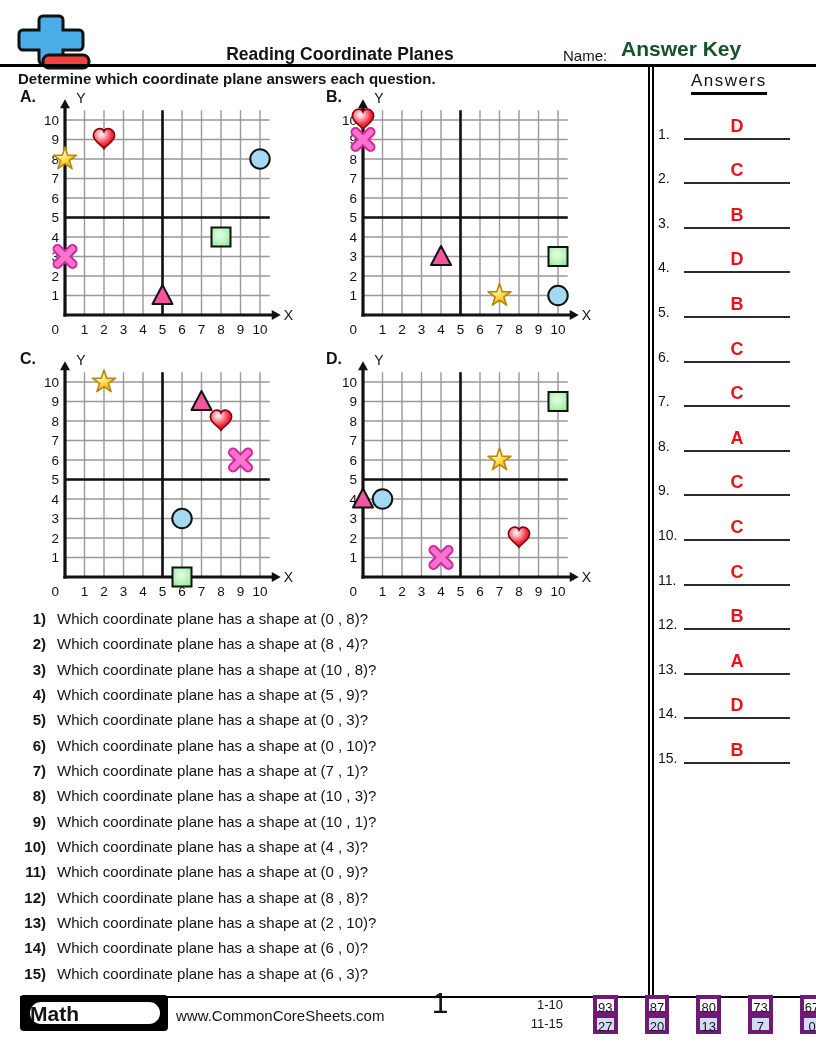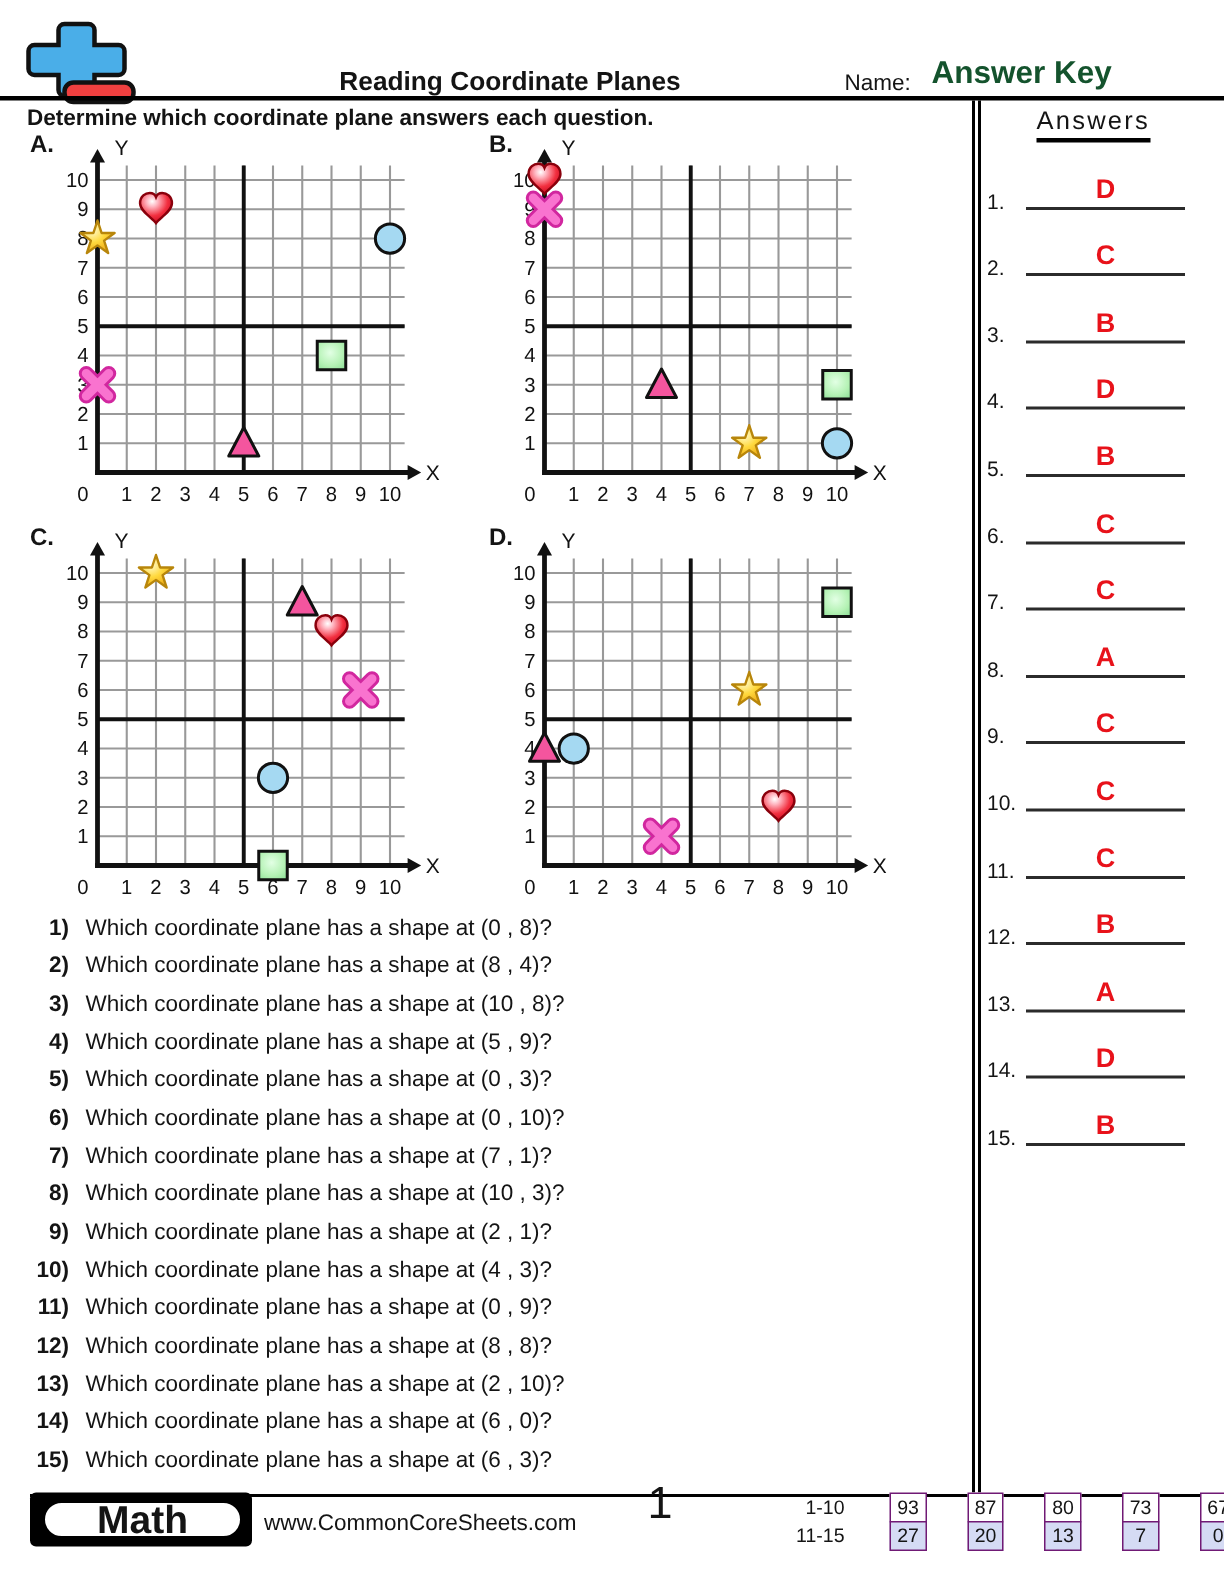--- a/index.html
+++ b/index.html
@@ -34,31 +34,31 @@
   .a-num{position:absolute;left:6px;bottom:1px;font-size:14px;}
   .a-line{position:absolute;left:32px;right:22px;bottom:3px;border-bottom:2px solid #2b2b2b;
           text-align:center;}
   .a-letter{display:inline-block;font-size:18px;font-weight:bold;padding-bottom:1px;}
 
   
   .footer-line{position:absolute;left:20px;right:0;top:996px;height:2px;background:#000;}
   .math-badge{position:absolute;left:20px;top:995px;width:148px;height:36px;background:#000;
               border-radius:4px;}
   .math-pill{position:absolute;left:7px;top:4px;width:130px;height:22px;background:#fff;
-             border:3px solid #000;border-radius:15px;text-align:center;
-             font-size:26px;font-weight:bold;line-height:23px;}
+             border:3px solid #000;border-radius:15px;text-align:left;
+             font-size:21px;font-weight:bold;line-height:23px;}
   .website{position:absolute;left:176px;top:1007px;font-size:15px;}
   .page-number{position:absolute;left:400px;top:986px;width:80px;text-align:center;
                font-size:30px;}
   .score-table{position:absolute;left:530px;top:995px;}
   .score-row{display:flex;height:20px;gap:28px;}
   .score-row.second{margin-top:-1px;}
   .score-label{width:33px;text-align:right;font-size:13px;line-height:20px;
                padding-right:3px;flex:none;}
-  .score-cell{width:24.7px;height:20px;border:1px solid #701a75;margin-left:-1px;
+  .score-cell{width:24.7px;height:20px;border:4px solid #701a75;margin-left:-1px;
               text-align:center;font-size:13px;line-height:18px;background:#fff;
               box-sizing:border-box;flex:none;}
 </style>
 </head>
 <body>
 
 <div class="page">
 
   <svg class="logo-svg" width="92" height="58" viewBox="0 0 92 58">
     <path d="M31,4 h16 a4,4 0 0 1 4,4 v10 h16 a4,4 0 0 1 4,4 v12 a4,4 0 0 1 -4,4 h-16 v10 a4,4 0 0 1 -4,4 h-16 a4,4 0 0 1 -4,-4 v-10 h-16 a4,4 0 0 1 -4,-4 v-12 a4,4 0 0 1 4,-4 h16 v-10 a4,4 0 0 1 4,-4 z" fill="#4aaee8" stroke="#111" stroke-width="3"></path>
@@ -424,21 +424,21 @@
       <div class="question-row">
         <span class="q-num">7)</span>
         <span>Which coordinate plane has a shape at (7 , 1)?</span>
       </div>
       <div class="question-row">
         <span class="q-num">8)</span>
         <span>Which coordinate plane has a shape at (10 , 3)?</span>
       </div>
       <div class="question-row">
         <span class="q-num">9)</span>
-        <span>Which coordinate plane has a shape at (2 , 1)?</span>
+        <span>Which coordinate plane has a shape at (10 , 1)?</span>
       </div>
       <div class="question-row">
         <span class="q-num">10)</span>
         <span>Which coordinate plane has a shape at (4 , 3)?</span>
       </div>
       <div class="question-row">
         <span class="q-num">11)</span>
         <span>Which coordinate plane has a shape at (0 , 9)?</span>
       </div>
       <div class="question-row">

